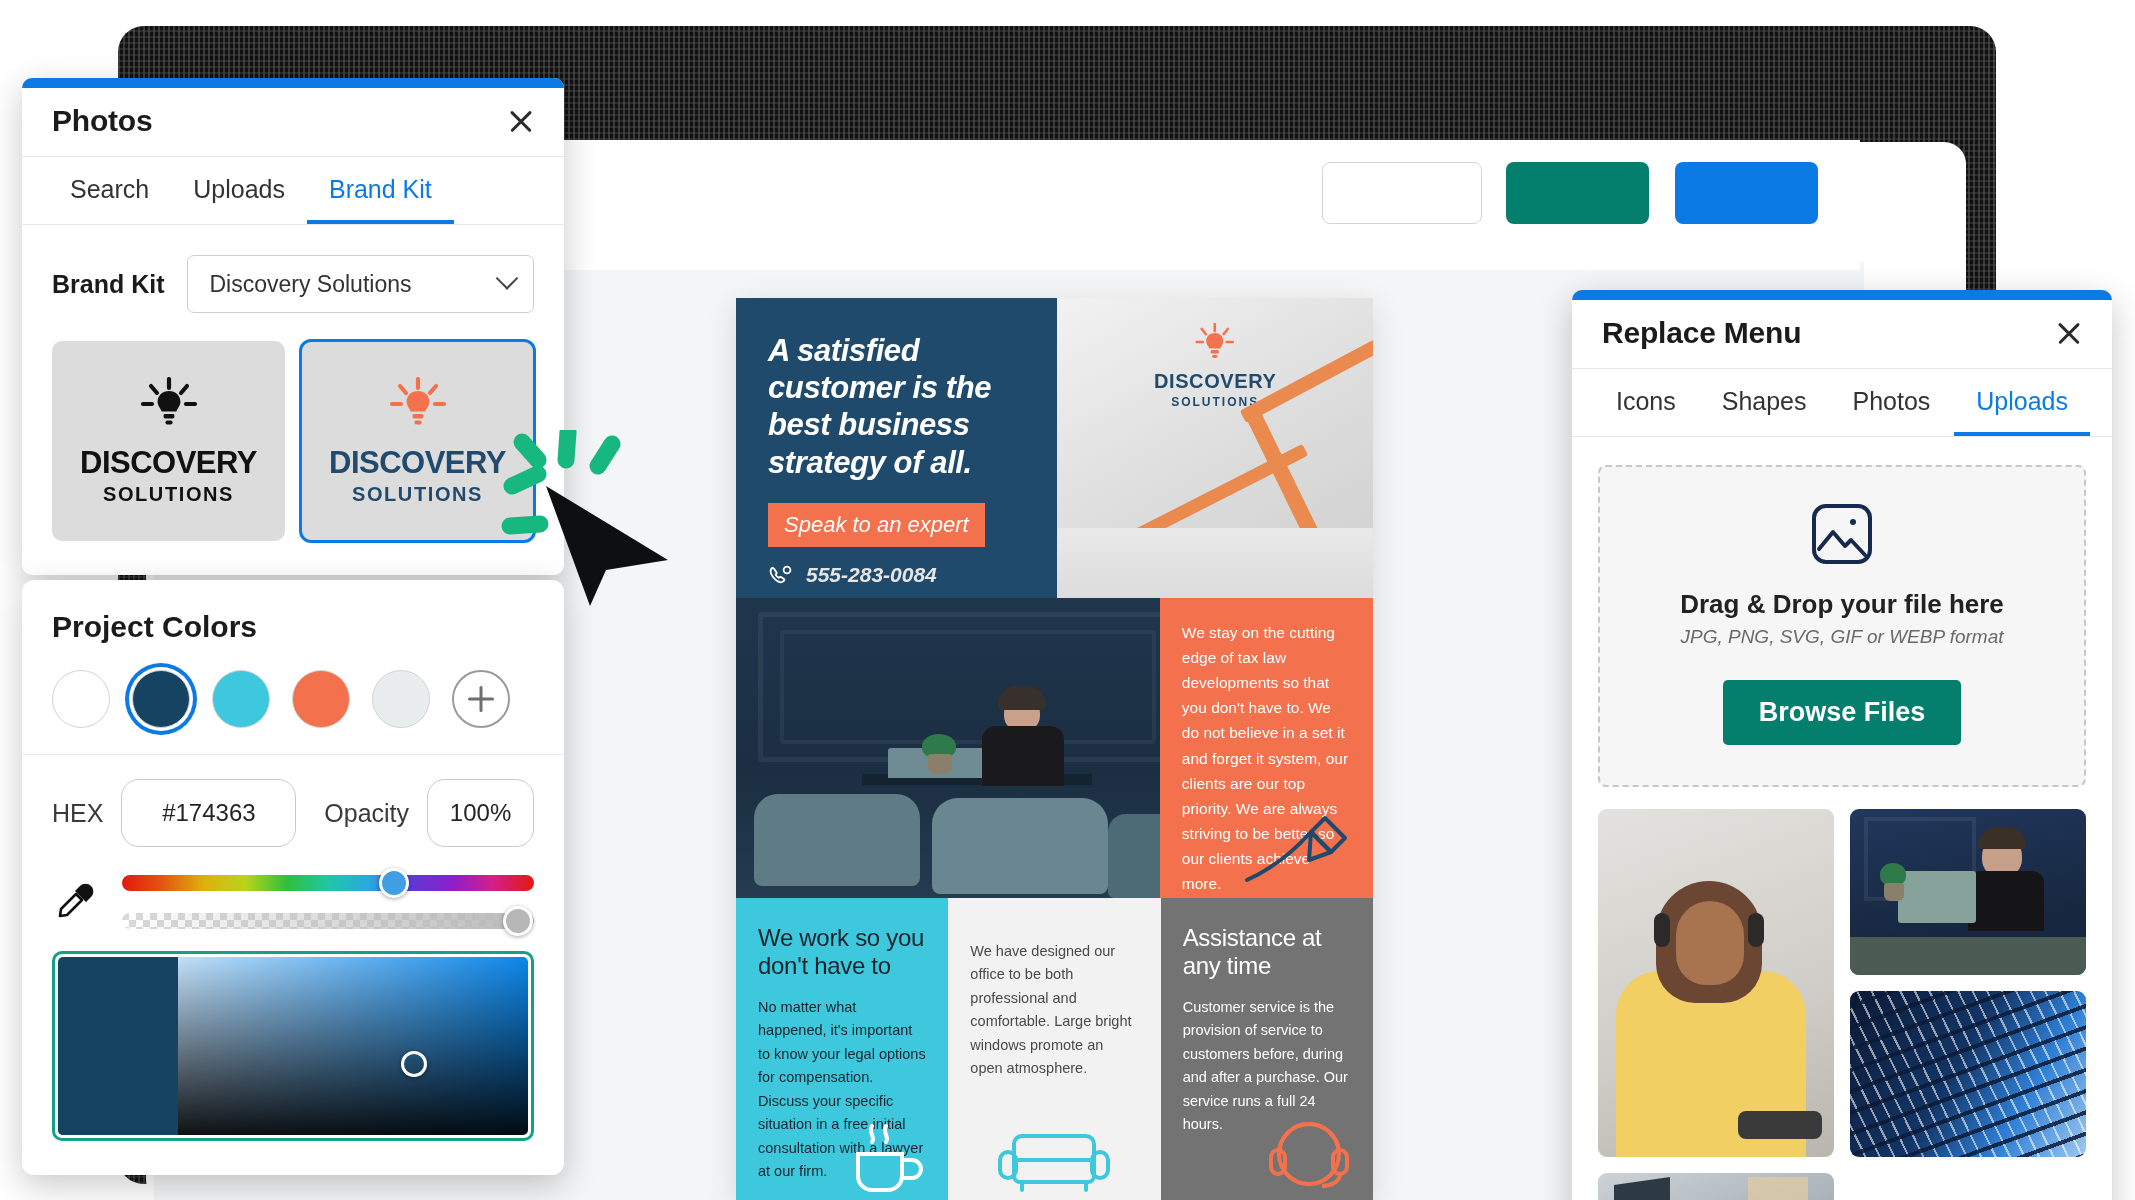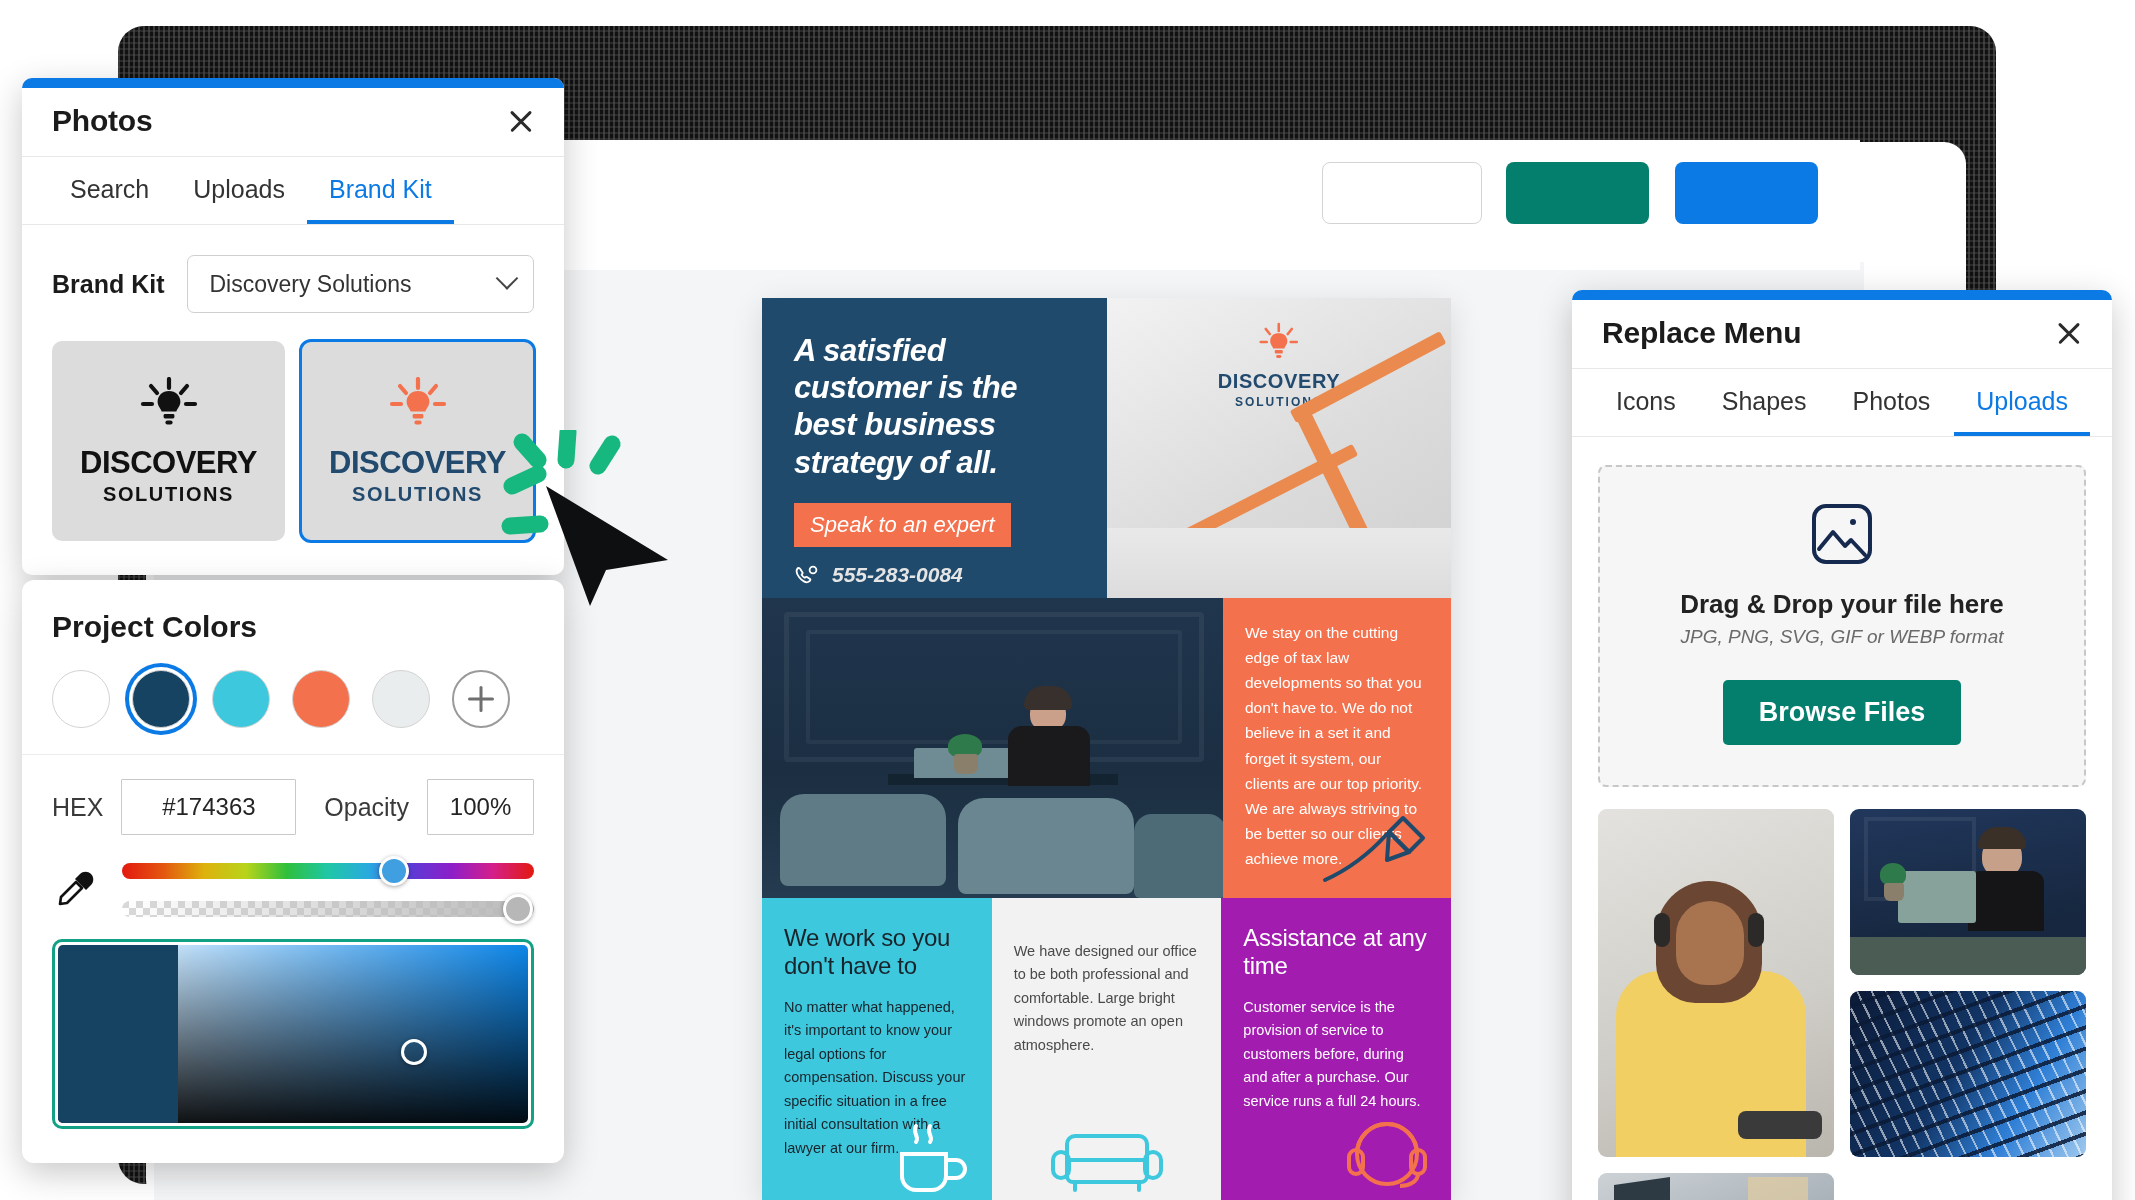--- a/index.html
+++ b/index.html
@@ -69,21 +69,21 @@
   .sw { width:58px; height:58px; border-radius:50%; border:1.5px solid #d3d3d3; cursor:pointer; }
   .sw.active { box-shadow:0 0 0 3px #fff, 0 0 0 7px #0c7ae5; }
   .sw.plus { border:2px solid #9a9a9a; position:relative; background:#fff; }
   .sw.plus::before,.sw.plus::after{ content:""; position:absolute; background:#6f6f6f;
     left:50%; top:50%; transform:translate(-50%,-50%); border-radius:2px; }
   .sw.plus::before{ width:26px; height:3px; }
   .sw.plus::after { width:3px; height:26px; }
 
   .hex-row { display:flex; align-items:center; gap:18px; padding:24px 30px; }
   .fld-label { font-size:25px; color:#3a3a3a; }
-  .fld { height:56px; border:1px solid #c9c9c9; border-radius:1px; background:#fff;
+  .fld { height:68px; border:1px solid #c9c9c9; border-radius:18px; background:#fff;
          display:flex; align-items:center; justify-content:center; font-size:24px; color:#242424;
          cursor:text; }
   .fld.hex { width:180px; }
   .fld.op  { width:110px; }
 
   .slider-block { display:flex; align-items:center; gap:26px; padding:4px 30px 10px; }
   .sliders { flex:1; display:flex; flex-direction:column; gap:22px; }
   .hue-bar { position:relative; height:16px; border-radius:9px;
     background:linear-gradient(90deg,#e3190f,#e3570f,#ddb20d,#b8d41a,#2fbf3c,#1fc7a6,#29a9e0,#5b3bd6,#8d1fc9,#d41f8a,#e3190f); }
   .alpha-bar { position:relative; height:16px; border-radius:9px;
@@ -113,21 +113,21 @@
           padding:34px 20px 40px; display:flex; flex-direction:column; align-items:center; gap:6px; }
   .drop-title { font-size:26px; font-weight:700; color:#222; margin-top:16px; }
   .drop-sub { font-size:19px; color:#6a6a6a; font-style:italic; }
   .browse { margin-top:26px; background:#047f6e; color:#fff; font-size:27px; font-weight:700;
             border:none; border-radius:5px; padding:17px 36px; cursor:pointer;
             font-family:"Liberation Sans", sans-serif; }
   .thumbs { display:grid; grid-template-columns:1fr 1fr; gap:16px; padding:22px 26px 0; }
   .thumb { border-radius:9px; overflow:hidden; background:#ddd; cursor:pointer; position:relative; }
 
   
-  #brochure { position:absolute; left:762px; top:298px; width:689px; height:902px; background:#fff;
+  #brochure { position:absolute; left:736px; top:298px; width:637px; height:902px; background:#fff;
               box-shadow:0 8px 30px rgba(0,0,0,.12); overflow:hidden; }
   .br-hero { display:flex; height:300px; }
   .br-hero-left { width:348px; background:#1f4a6b; padding:34px 30px 0 32px; }
   .br-hero-right { width:348px; position:relative; overflow:hidden;
                    background:linear-gradient(150deg,#f2f2f2,#dcdcdc 55%,#cfcfcf); }
   .br-quote { color:#fff; font-size:31px; font-weight:700; font-style:italic; line-height:1.2;
               letter-spacing:-.4px; }
   .br-cta { display:inline-block; background:#f4714d; color:#fff; font-size:22px; font-weight:400;
             font-style:italic; padding:9px 16px; margin-top:22px; cursor:pointer; }
   .br-phone { display:flex; align-items:center; gap:12px; margin-top:16px; }
@@ -139,21 +139,21 @@
 
   .br-mid { display:flex; height:300px; }
   .br-photo { width:466px; position:relative; overflow:hidden; background:#1d3045; }
   .br-orange { width:230px; background:#f4714d; padding:22px 22px 0; position:relative; }
   .br-orange p { color:#fff; font-size:15.5px; line-height:1.62; }
 
   .br-bottom { display:flex; height:302px; }
   .br-col { width:232px; padding:26px 22px 0; position:relative; overflow:hidden; }
   .br-col.teal { background:#3ec8dd; }
   .br-col.white { background:#f2f2f2; }
-  .br-col.navy { background:#a21caf; }
+  .br-col.navy { background:#737373; }
   .br-col h4 { font-size:24px; font-weight:400; line-height:1.16; letter-spacing:-.3px; }
   .br-col p  { font-size:14.5px; line-height:1.62; margin-top:16px; }
   .br-col.teal h4,.br-col.teal p { color:#18242c; }
   .br-col.white h4 { color:#2e2e2e; } .br-col.white p { color:#4a4a4a; }
   .br-col.navy h4,.br-col.navy p { color:#fff; }
 
   
   #toolbar-strip{ position:absolute; left:560px; top:140px; width:1300px; height:130px;
                   background:#fff; }
   .tb-btn { position:absolute; top:162px; height:62px; border-radius:8px; cursor:pointer; }

